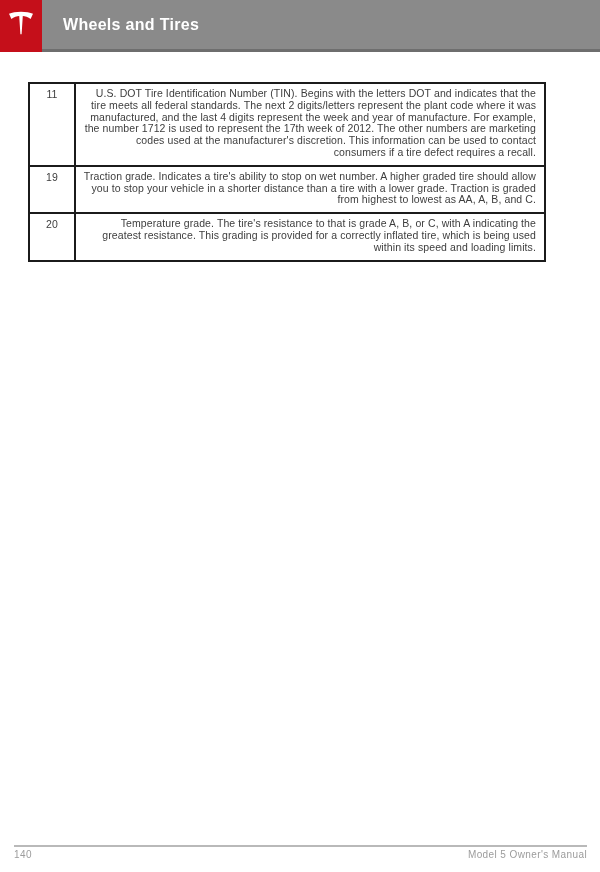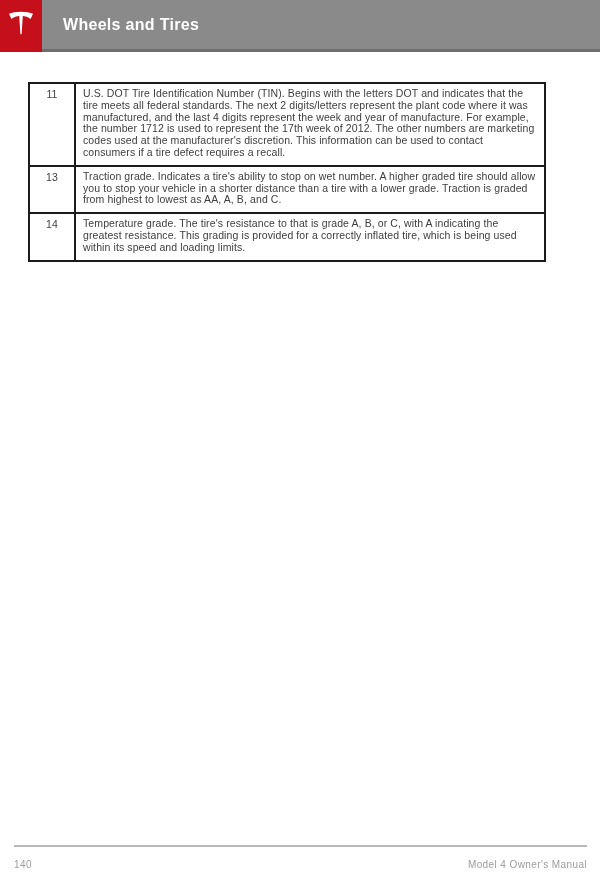--- a/index.html
+++ b/index.html
@@ -61,40 +61,41 @@
     width: 518px;
     border-collapse: collapse;
   }
   .spec-table td {
     border: 2px solid #1b1b1b;
     vertical-align: top;
     color: #3d3d3d;
     font-size: 10.5px;
     line-height: 11.8px;
     letter-spacing: 0.1px;
+    text-align: right;
   }
   .spec-table td.num-cell {
     width: 42px;
     text-align: center;
     padding-top: 5px;
   }
   .spec-table td.text-cell {
     padding: 4px 8px 6px 7px;
   }
 
   
   .footer {
     position: absolute;
     top: 845px;
     left: 14px;
     width: 573px;
     border-top: 2px solid #b9b9b9;
     display: flex;
     justify-content: space-between;
-    padding-top: 12px;
+    padding-top: 2px;
     color: #9c9c9c;
     font-size: 10px;
     letter-spacing: 0.4px;
   }
 </style>
 </head>
 <body>
 
 <div class="page">
 
@@ -110,28 +111,28 @@
 
   <div class="header-title">Wheels and Tires</div>
 
   <table class="spec-table">
     <tbody>
       <tr>
         <td class="num-cell">11</td>
         <td class="text-cell">U.S. DOT Tire Identification Number (TIN). Begins with the letters DOT and indicates that the tire meets all federal standards. The next 2 digits/letters represent the plant code where it was manufactured, and the last 4 digits represent the week and year of manufacture. For example, the number 1712 is used to represent the 17th week of 2012. The other numbers are marketing codes used at the manufacturer's discretion. This information can be used to contact consumers if a tire defect requires a recall.</td>
       </tr>
       <tr>
-        <td class="num-cell">13</td>
+        <td class="num-cell">19</td>
         <td class="text-cell">Traction grade. Indicates a tire's ability to stop on wet number. A higher graded tire should allow you to stop your vehicle in a shorter distance than a tire with a lower grade. Traction is graded from highest to lowest as AA, A, B, and C.</td>
       </tr>
       <tr>
-        <td class="num-cell">14</td>
+        <td class="num-cell">20</td>
         <td class="text-cell">Temperature grade. The tire's resistance to that is grade A, B, or C, with A indicating the greatest resistance. This grading is provided for a correctly inflated tire, which is being used within its speed and loading limits.</td>
       </tr>
     </tbody>
   </table>
 
   <div class="footer">
     <span>140</span>
-    <span>Model 4 Owner's Manual</span>
+    <span>Model 5 Owner's Manual</span>
   </div>
 
 </div>
 
 </body></html>

